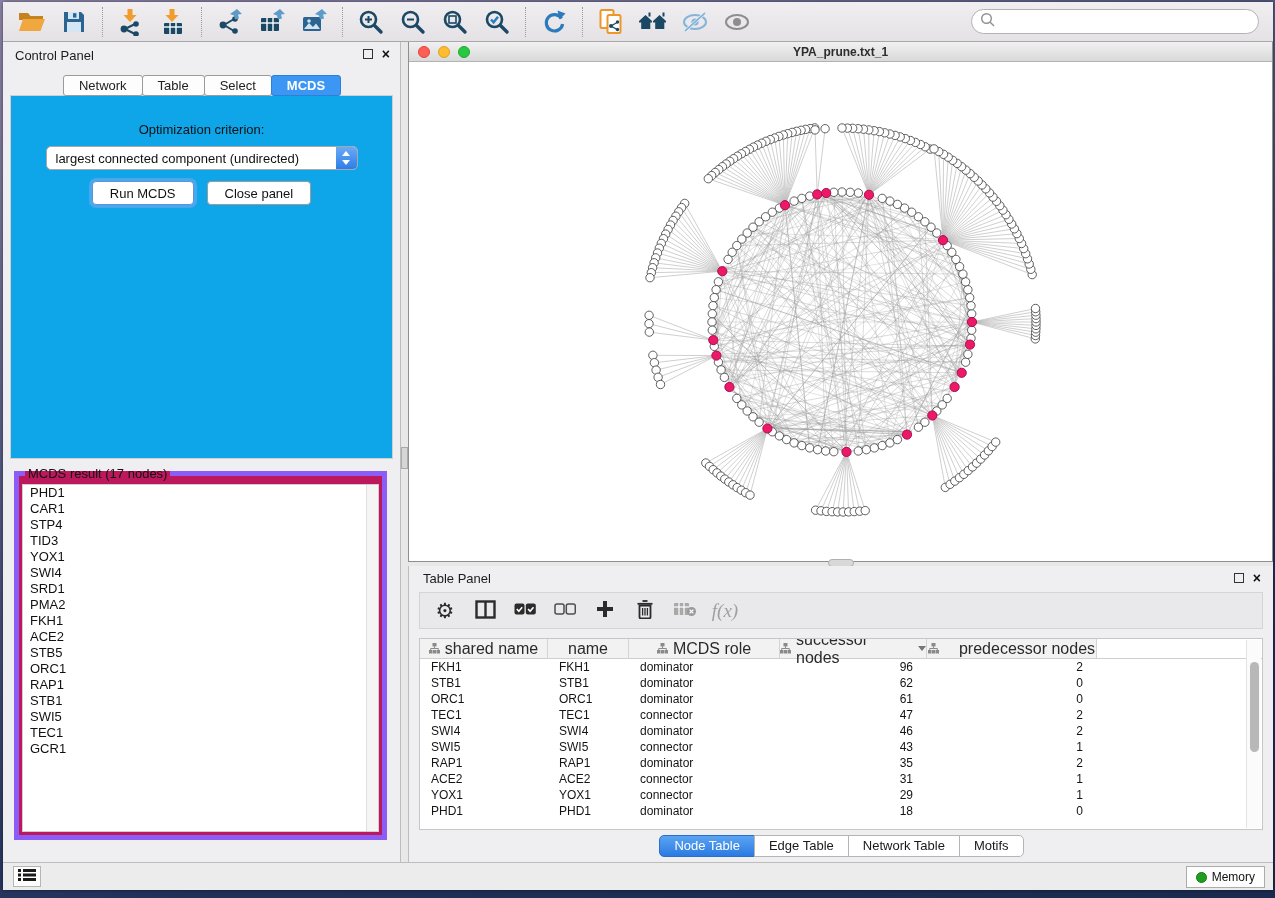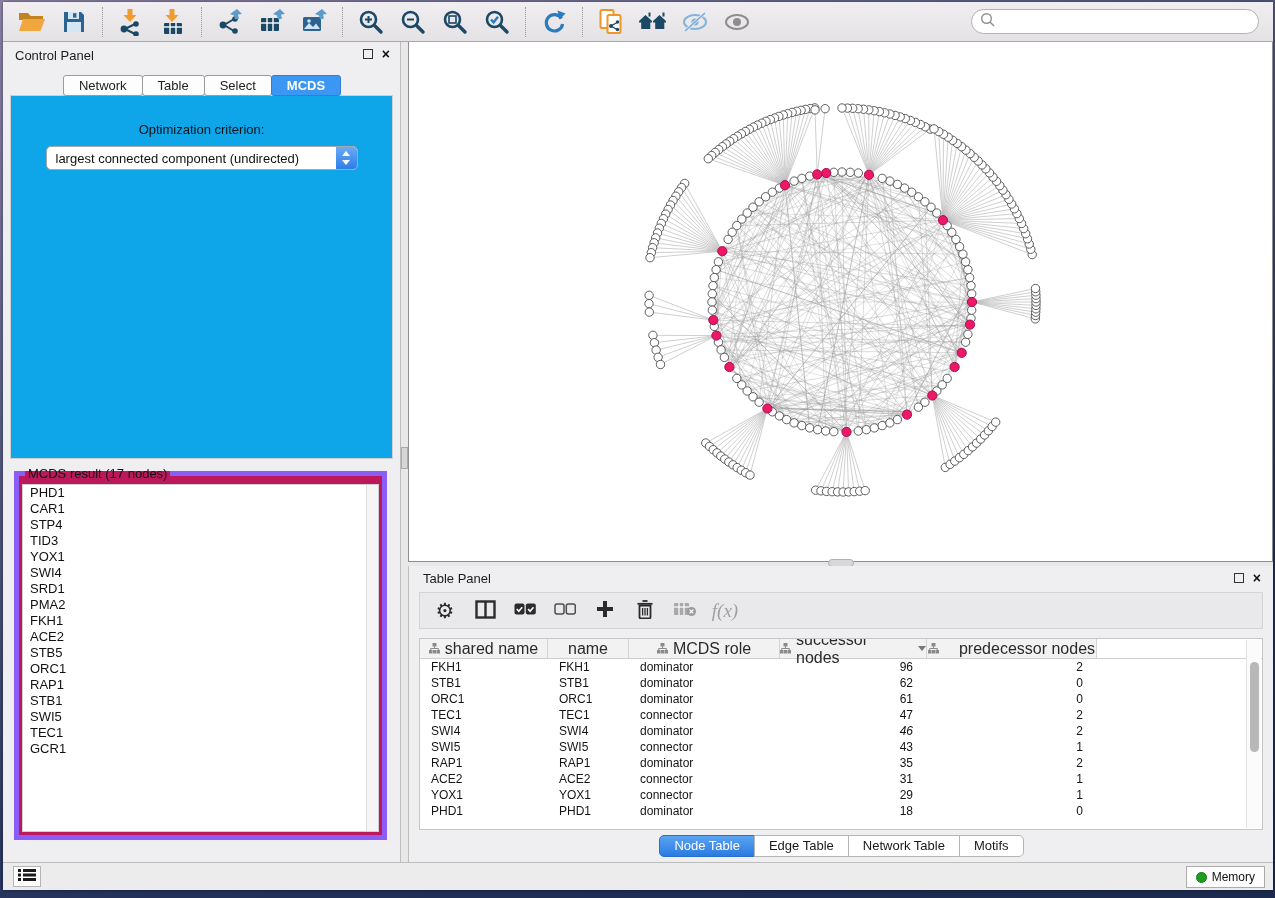--- a/index.html
+++ b/index.html
@@ -289,20 +289,24 @@
       <div class="cp-tab">Network</div>
       <div class="cp-tab">Table</div>
       <div class="cp-tab">Select</div>
       <div class="cp-tab active">MCDS</div>
     </div>
     <div class="cp-box">
       <div class="opt-label">Optimization criterion:</div>
       <div class="dropdown">
         <span class="dd-text">largest connected component (undirected)</span>
         <span class="dd-stepper"></span>
+      </div>
+      <div class="btn-row">
+        <button class="pbtn focused">Run MCDS</button>
+        <button class="pbtn">Close panel</button>
       </div>
     </div>
     <fieldset class="result-fieldset">
       <legend>MCDS result (17 nodes)</legend>
       <div class="mcds-list" id="mcds-list">
         <div class="mcds-item">PHD1</div>
             <div class="mcds-item">CAR1</div>
             <div class="mcds-item">STP4</div>
             <div class="mcds-item">TID3</div>
             <div class="mcds-item">YOX1</div>
@@ -323,20 +327,28 @@
     </fieldset>
   </div>
 
   <div class="v-split">
         <div class="handle"></div>
       </div>
 
   <div class="right-col">
 
     <div class="net-window">
+      <div class="net-titlebar">
+        <div class="lights">
+          <span class="light red"></span>
+          <span class="light yellow"></span>
+          <span class="light green"></span>
+        </div>
+        <span class="net-title">YPA_prune.txt_1</span>
+      </div>
       <svg id="net-svg" width="866" height="497" viewBox="0 0 866 497">
             <g>
               <line x1="376.0" y1="143.2" x2="550.6" y2="204.6" stroke="#9a9a9a" stroke-width="0.7" opacity="0.5"></line>
               <line x1="376.0" y1="143.2" x2="400.7" y2="385.9" stroke="#9a9a9a" stroke-width="0.7" opacity="0.5"></line>
               <line x1="376.0" y1="143.2" x2="502.7" y2="369.8" stroke="#9a9a9a" stroke-width="0.7" opacity="0.5"></line>
               <line x1="376.0" y1="143.2" x2="546.9" y2="197.4" stroke="#9a9a9a" stroke-width="0.7" opacity="0.5"></line>
               <line x1="376.0" y1="143.2" x2="400.7" y2="385.9" stroke="#9a9a9a" stroke-width="0.7" opacity="0.5"></line>
               <line x1="376.0" y1="143.2" x2="538.2" y2="183.6" stroke="#9a9a9a" stroke-width="0.7" opacity="0.5"></line>
               <line x1="376.0" y1="143.2" x2="465.3" y2="134.1" stroke="#9a9a9a" stroke-width="0.7" opacity="0.5"></line>
               <line x1="376.0" y1="143.2" x2="457.4" y2="387.7" stroke="#9a9a9a" stroke-width="0.7" opacity="0.5"></line>
@@ -1152,21 +1164,21 @@
                 <div class="td" style="width: 128px;">TEC1</div>
                 <div class="td" style="width: 81px;">TEC1</div>
                 <div class="td" style="width: 151px;">connector</div>
                 <div class="td num" style="width: 147px;">47</div>
                 <div class="td num" style="width: 170px;">2</div>
               </div>
               <div class="tr">
                 <div class="td" style="width: 128px;">SWI4</div>
                 <div class="td" style="width: 81px;">SWI4</div>
                 <div class="td" style="width: 151px;">dominator</div>
-                <div class="td num" style="width: 147px; font-style: italic;">46</div>
+                <div class="td num" style="width: 147px;">46</div>
                 <div class="td num" style="width: 170px;">2</div>
               </div>
               <div class="tr">
                 <div class="td" style="width: 128px;">SWI5</div>
                 <div class="td" style="width: 81px;">SWI5</div>
                 <div class="td" style="width: 151px;">connector</div>
                 <div class="td num" style="width: 147px;">43</div>
                 <div class="td num" style="width: 170px;">1</div>
               </div>
               <div class="tr">

